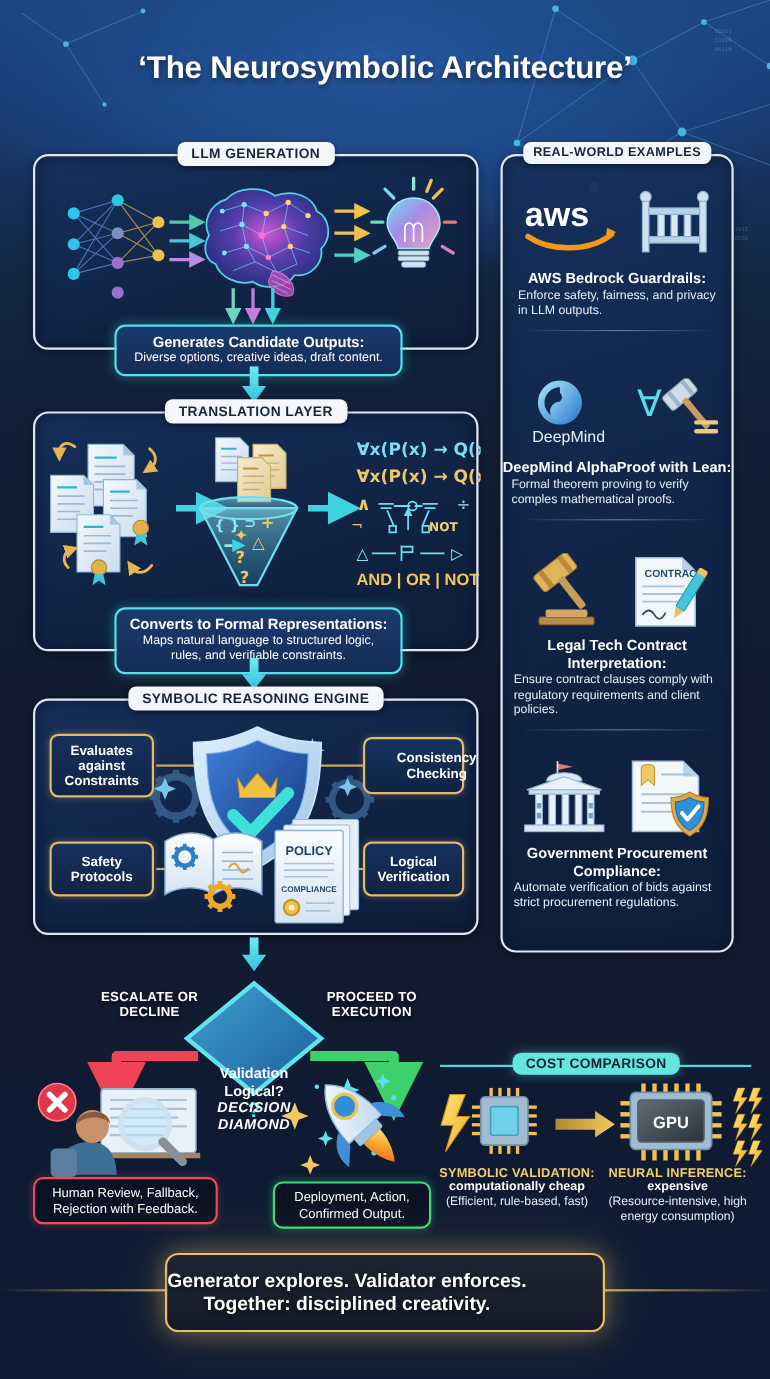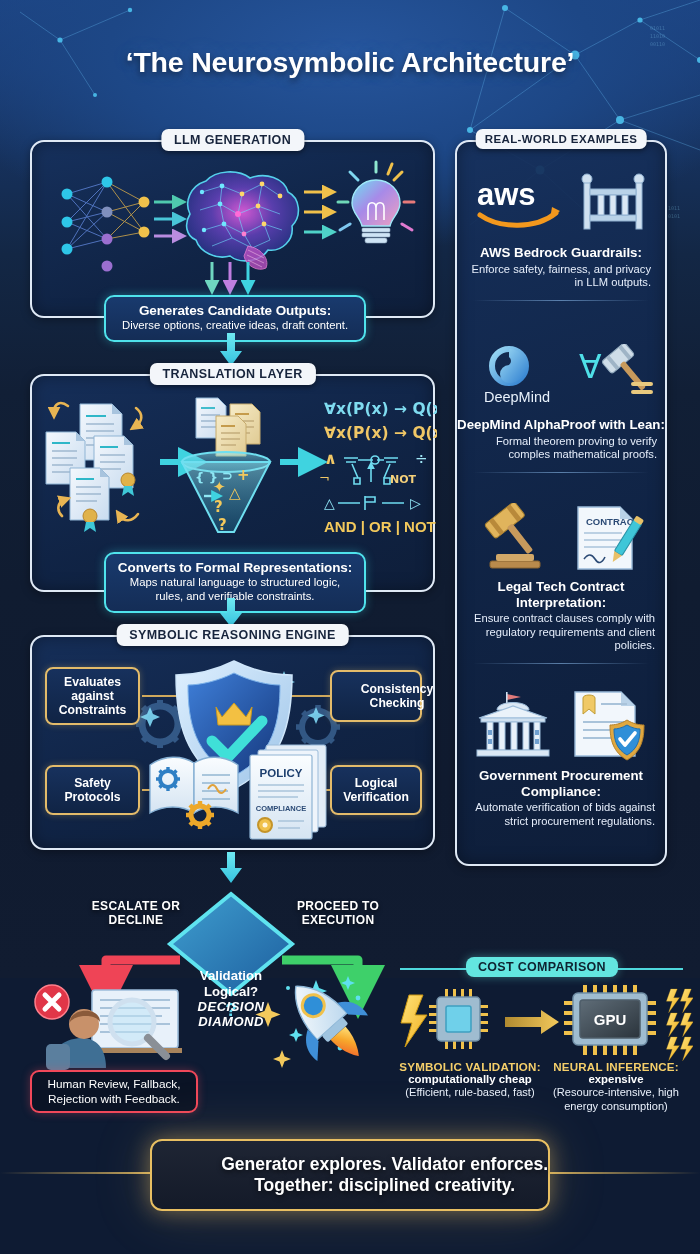--- a/index.html
+++ b/index.html
@@ -43,21 +43,21 @@
     background:linear-gradient(180deg,#193a6e 0%, #142d56 100%);
     color:#fff;text-align:center;padding:6px 10px 7px;
     box-shadow:0 0 10px rgba(60,220,235,.35);
   }
   .caption b{display:block;font-size:13.5px;font-weight:bold;margin-bottom:1px;letter-spacing:-.1px;}
   .caption span{display:block;font-size:11.3px;line-height:1.22;}
   
   .varrow{position:absolute;width:26px;}
   
   .ex-title{color:#ffffff;font-size:13.3px;font-weight:bold;text-align:center;line-height:1.18;margin-top:5px;}
-  .ex-desc{color:#e6eefb;font-size:11.2px;text-align:right;line-height:1.2;margin-top:2px;}
+  .ex-desc{color:#e6eefb;font-size:11.2px;text-align:left;line-height:1.2;margin-top:2px;}
   .ex-div{height:1px;margin:10px 16px 0;background:linear-gradient(90deg,rgba(120,180,240,0),rgba(150,200,250,.55),rgba(120,180,240,0));}
   .ex-icons{display:flex;align-items:center;justify-content:center;gap:12px;height:76px;}
   
   .goldbox{
     position:absolute;border:2px solid #e3bb6a;border-radius:8px;
     background:linear-gradient(180deg,#17315d 0%,#102445 100%);
     color:#fff;font-size:12.2px;font-weight:bold;text-align:center;
     line-height:1.15;display:flex;align-items:center;justify-content:center;
     box-shadow:0 0 7px rgba(225,185,100,.3);
   }
@@ -79,21 +79,21 @@
   .cost-rule{position:absolute;height:2px;background:#4fd8dd;}
   .cost-head{color:#f5cf6a;font-size:11.6px;font-weight:bold;text-align:center;letter-spacing:.2px;}
   .cost-sub{color:#ffffff;font-size:11.4px;font-weight:bold;text-align:center;line-height:1.18;}
   .cost-note{color:#e9f0fb;font-size:11.1px;text-align:center;line-height:1.18;}
   
   .banner{
     position:absolute;left:150px;top:1139px;width:400px;height:72px;
     border:2px solid #e8bf62;border-radius:12px;
     background:linear-gradient(180deg,rgba(32,38,52,.92),rgba(20,26,40,.95));
     box-shadow:0 0 22px rgba(232,191,98,.45), 0 0 60px rgba(232,191,98,.18);
-    display:flex;align-items:center;justify-content:flex-end;
+    display:flex;align-items:center;justify-content:flex-start;
   }
   .banner span{color:#fff;font-size:17.5px;font-weight:bold;text-align:center;line-height:1.22;
     text-shadow:0 2px 5px rgba(0,0,0,.6);}
   .banner-glow{position:absolute;top:1172px;height:2px;background:linear-gradient(90deg,rgba(232,191,98,0),rgba(232,191,98,.9));}
 </style>
 </head>
 <body>
 
 <div id="page">
 
@@ -789,20 +789,21 @@
 
     <g transform="rotate(-42 80 50)">
       <path d="M80 2 C94 14 100 34 100 56 L60 56 C60 34 66 14 80 2 Z" fill="url(#rkG)" stroke="#8fb8d8" stroke-width="1.4"></path>
       <circle cx="80" cy="28" r="11" fill="#2f8fd8" stroke="#f0c14b" stroke-width="3"></circle>
       <path d="M60 42 C46 50 44 62 46 72 L60 58 Z" fill="#3f8fd8"></path>
       <path d="M100 42 C114 50 116 62 114 72 L100 58 Z" fill="#3f8fd8"></path>
       <rect x="66" y="56" width="28" height="9" rx="2" fill="#9fc4e0"></rect>
       <path d="M70 65 C70 84 80 96 80 96 C80 96 90 84 90 65 Z" fill="url(#flG)"></path>
     </g>
   </svg>
+  <div class="outbox green" style="left:248px;top:1074px;width:144px;">Deployment, Action, Confirmed Output.</div>
 
   <div class="cost-rule" style="left:400px;top:968px;width:70px;"></div>
   <div class="cost-rule" style="left:613px;top:968px;width:70px;"></div>
   <div class="cost-chip" style="left:466px;top:957px;">COST COMPARISON</div>
 
   <svg width="300" height="78" viewBox="0 0 300 78" style="position:absolute;left:393px;top:985px;">
     <defs>
       <linearGradient id="boltG" x1="0" y1="0" x2="1" y2="1">
         <stop offset="0%" stop-color="#ffe27a"></stop>
           <stop offset="100%" stop-color="#f0b01f"></stop>

